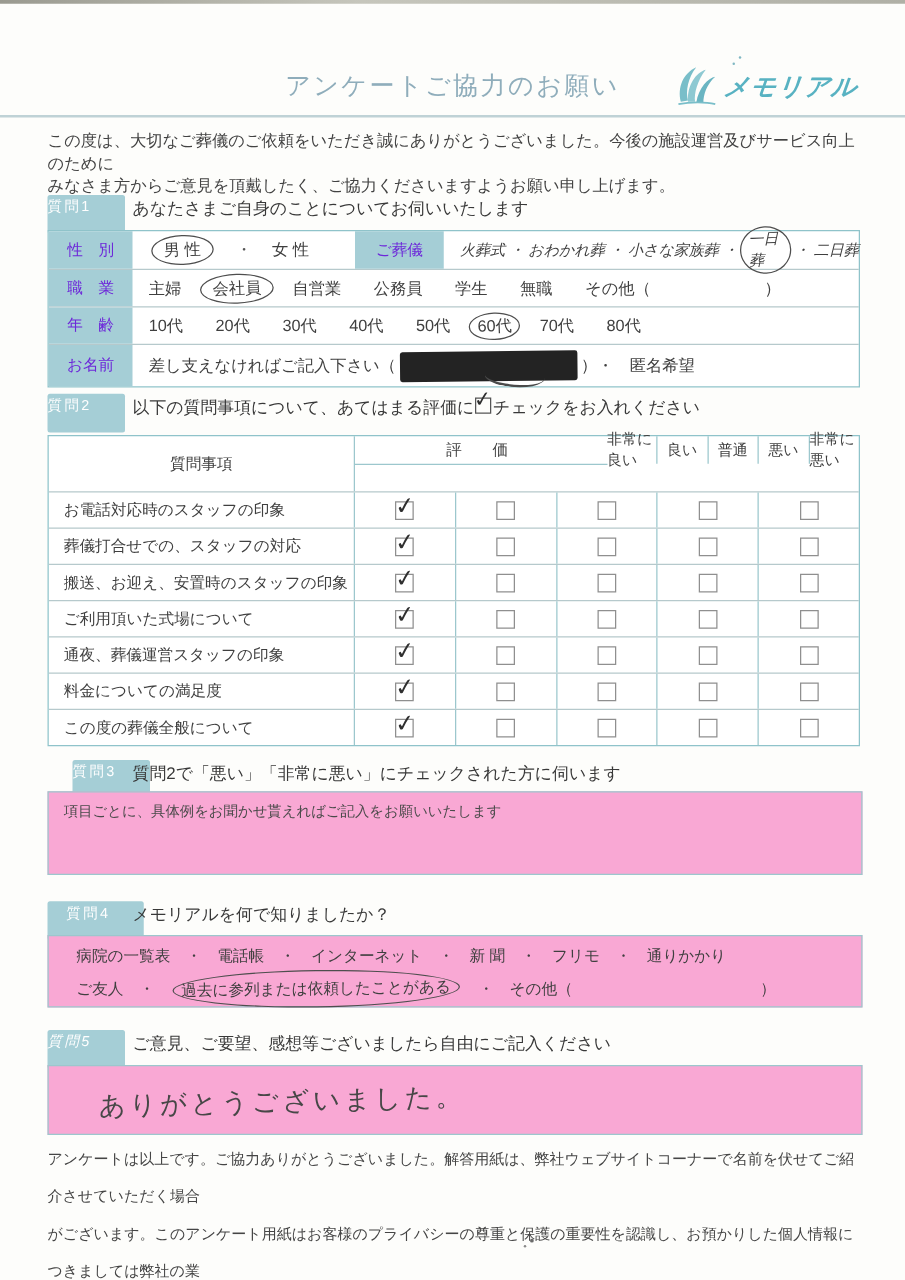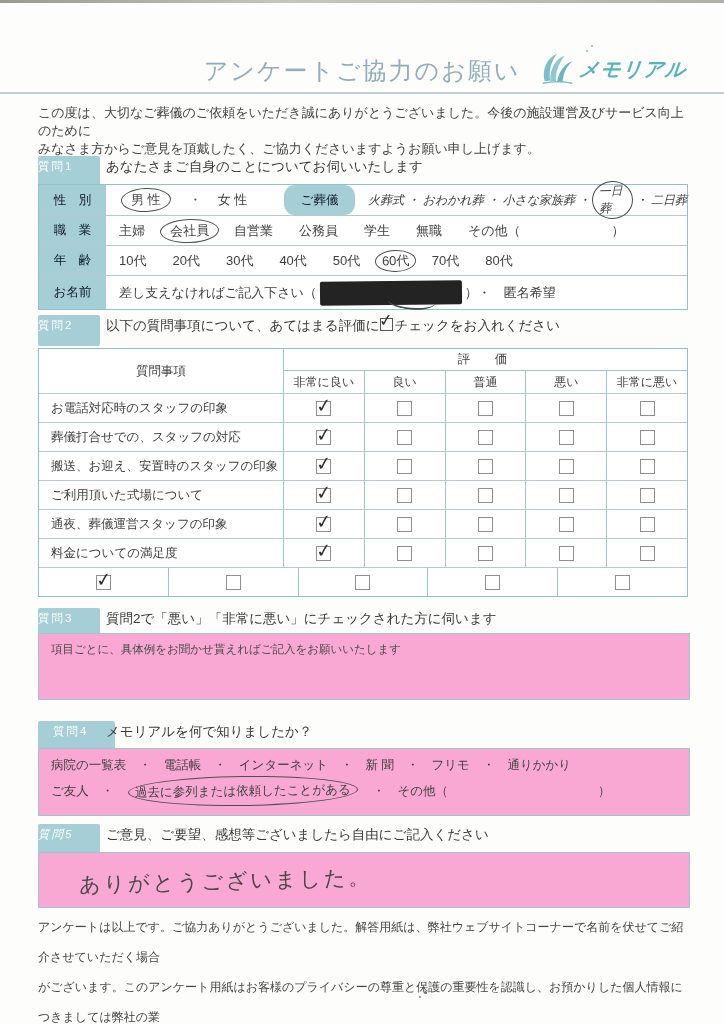--- a/index.html
+++ b/index.html
@@ -14,52 +14,52 @@
   .scan-edge{position:absolute;top:0;left:0;width:724px;height:3px;
     background:linear-gradient(to right,#9a9a90,#c6c6bc 40%,#b0b0a6);}
   .artifact-dot{position:absolute;width:3px;height:3px;border-radius:50%;background:#6a6a6a;}
   .artifact-dot.d1{left:424px;top:991px;}
   .artifact-dot.d2{left:419px;top:996px;width:2px;height:2px;background:#8a8a8a;}
   .artifact-dot.d3{left:586px;top:50px;width:2px;height:2px;background:#7fb7c2;}
   .artifact-dot.d4{left:591px;top:45px;width:2px;height:2px;background:#7fb7c2;}
 
   
   .title{position:absolute;left:0;top:55px;width:724px;text-align:center;
-    font-size:24px;letter-spacing:2px;color:#8fadbb;font-weight:400;}
+    font-size:20px;letter-spacing:2px;color:#8fadbb;font-weight:400;}
   .logo{position:absolute;left:538px;top:50px;display:flex;align-items:center;}
   .logo svg{width:38px;height:38px;}
   .logo-text{font-size:20px;font-weight:bold;font-style:italic;color:#58b2c2;
     letter-spacing:1px;transform:skewX(-6deg);margin-left:3px;}
   .header-rule{position:absolute;left:0;top:92px;width:724px;height:2px;background:#bfd2d6;}
 
   
   .intro{position:absolute;left:38px;top:104px;width:655px;font-size:13px;
     line-height:18px;color:#424242;}
   .footer{position:absolute;left:38px;top:912px;width:655px;font-size:12px;
     line-height:30px;color:#454545;}
 
   
   .badge{position:absolute;left:38px;width:62px;height:31px;background:#a5ced6;
     color:#fefefe;font-size:11.5px;line-height:21px;text-align:left;
     letter-spacing:2px;border-radius:2px;}
   .q-heading{position:absolute;left:106px;font-size:13.5px;color:#383838;}
   #badge-q1{top:156px;} #hd-q1{top:158px;}
   #badge-q2{top:315px;} #hd-q2{top:317px;}
-  #badge-q3{top:608px;} #hd-q3{top:610px;}
+  #badge-q3{top:608px;margin-left:20px;} #hd-q3{top:610px;}
   #badge-q4{top:721px;padding-left:15px;} #hd-q4{top:723px;}
   #badge-q5{top:824px;font-style:italic;} #hd-q5{top:826px;}
 
   
   .q1-table{position:absolute;left:38px;top:184px;width:650px;
     border:1.5px solid #8fc3ca;background:#fff;box-sizing:border-box;}
   .q1-row{display:flex;align-items:center;border-top:1px solid #b6c9cc;box-sizing:border-box;}
   .q1-row:first-child{border-top:none;}
-  .cell-label{flex:0 0 67px;align-self:stretch;background:#a5ced6;color:#0f172a;
+  .cell-label{flex:0 0 67px;align-self:stretch;background:#a5ced6;color:#6d28d9;
     font-size:12.5px;display:flex;align-items:center;justify-content:center;}
-  .cell-label.second{flex:0 0 71px;border-radius:11px;}
+  .cell-label.second{flex:0 0 71px;}
   .q1-content{display:flex;align-items:center;font-size:13px;padding-left:13px;box-sizing:border-box;}
   .cell-a{flex:0 0 178px;}
   .cell-b{flex:1 1 auto;font-size:12px;font-style:italic;}
   .row-h30{height:30px;} .row-h34{height:34px;}
   .dot-sep{margin:0 16px;color:#555;}
   
   .circled{display:inline-block;border:1.6px solid #4e4e4e;border-radius:50%;
     padding:2px 9px;transform:rotate(-2deg);margin:-2px 2px;}
   .circled.small{padding:1px 6px;}
   .redaction{display:inline-block;width:142px;height:24px;background:#232323;
@@ -94,21 +94,21 @@
   .cb{width:13px;height:13px;border:1.4px solid #8f8f8f;position:relative;background:#fff;}
   .cb .tick{display:none;position:absolute;left:-1px;top:-8px;font-size:19px;
     color:#2f2f2f;font-weight:bold;transform:rotate(-7deg);}
   .rate-cell.checked .cb .tick{display:block;}
 
   
   .free-box{position:absolute;left:38px;width:652px;background:#f9a8d4;
     border:1.5px solid #9cc7cd;box-sizing:border-box;}
   #q3-box{top:633px;height:67px;}
   #q3-box .hint{font-size:11.5px;color:#4a4a4a;padding:8px 12px;}
-  #q4-box{top:748px;height:68px;font-size:12.5px;line-height:26px;padding:3px 12px;}
+  #q4-box{top:748px;height:58px;font-size:12.5px;line-height:26px;padding:3px 22px;}
   #q5-box{top:852px;height:56px;}
   .handwriting{position:absolute;left:40px;top:14px;font-size:21px;color:#474747;
     letter-spacing:3px;transform:rotate(-1.5deg);font-family:"DejaVu Sans",sans-serif;}
 </style>
 </head>
 <body>
 
 <div class="page">
 
   <div class="scan-edge"></div>
@@ -178,21 +178,21 @@
   <div class="pen-squiggle"></div>
 
   <div class="badge" id="badge-q2">質問2</div>
   <div class="q-heading" id="hd-q2">
     <span>以下の質問事項について、あてはまる評価に</span><span class="inline-cb"><span class="tick">✓</span></span><span>チェックをお入れください</span>
   </div>
 
   <div class="q2-table">
     <div class="q2-hrow">
       <div class="q2-item-col" style="height:44px;">質問事項</div>
-      <div style="flex:1;display:flex;flex-direction:column;">
+      <div style="flex:1;display:flex;">
         <div class="q2-rating-span">評　価</div>
         <div class="q2-subrow">
           <div class="q2-sub">非常に良い</div>
           <div class="q2-sub">良い</div>
           <div class="q2-sub">普通</div>
           <div class="q2-sub">悪い</div>
           <div class="q2-sub">非常に悪い</div>
         </div>
       </div>
     </div>
@@ -311,20 +311,21 @@
           <span class="cb"></span>
         </div>
       <div class="rate-cell">
           <span class="cb"></span>
         </div>
       <div class="rate-cell">
           <span class="cb"></span>
         </div>
     </div>
     <div class="q2-row">
+      <div class="label">この度の葬儀全般について</div>
       <div class="rate-cell checked">
           <span class="cb">
             <span class="tick">✓</span>
           </span>
         </div>
       <div class="rate-cell">
           <span class="cb"></span>
         </div>
       <div class="rate-cell">
           <span class="cb"></span>

